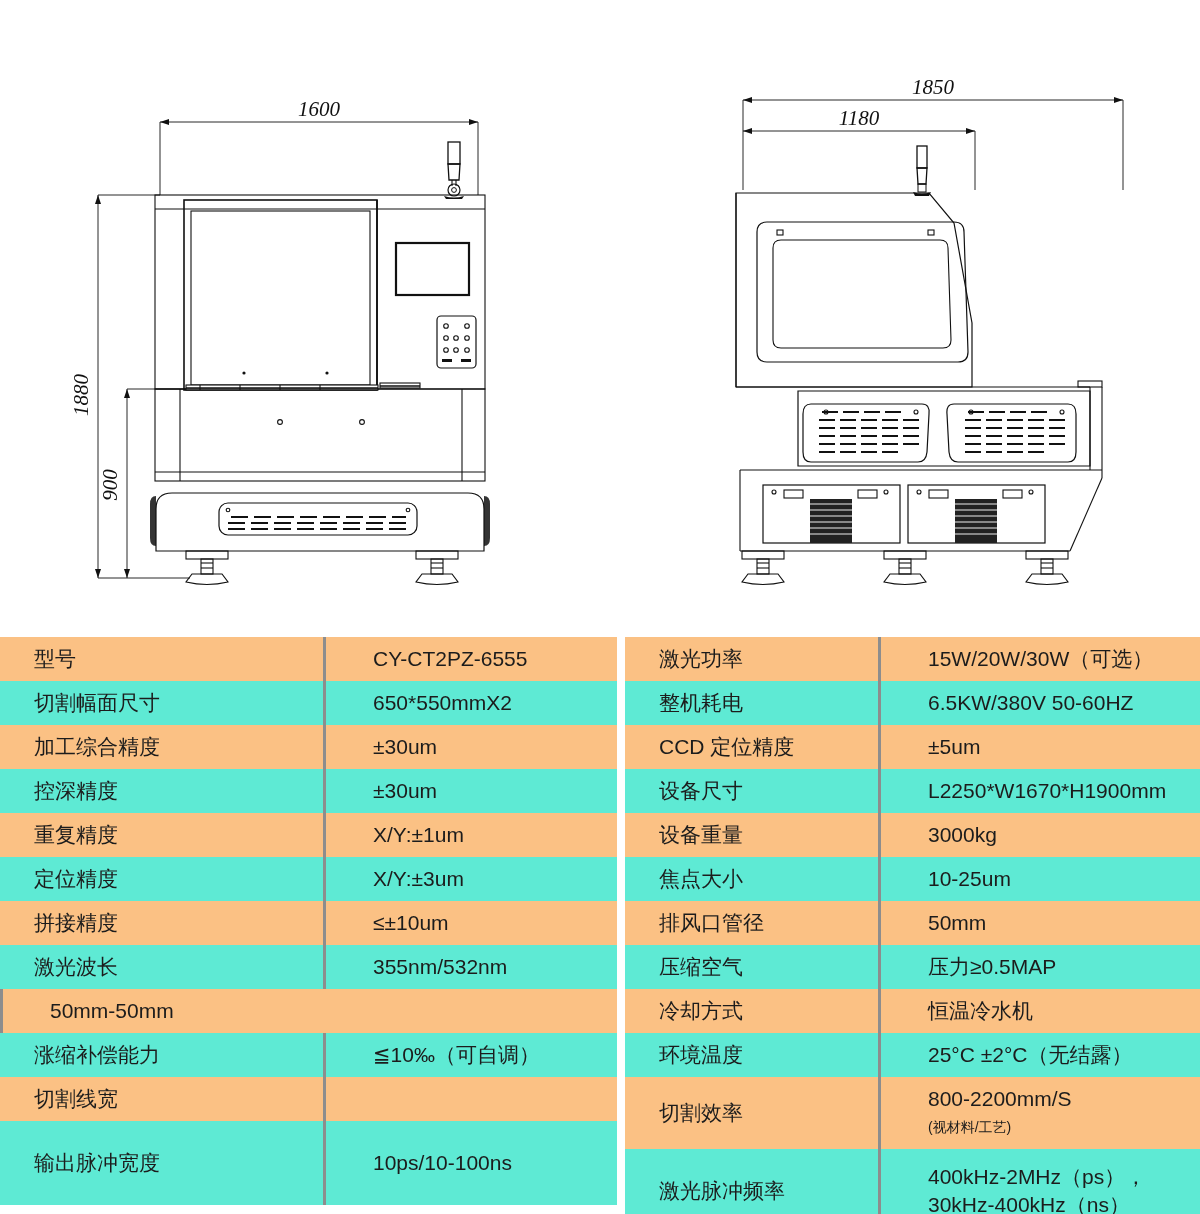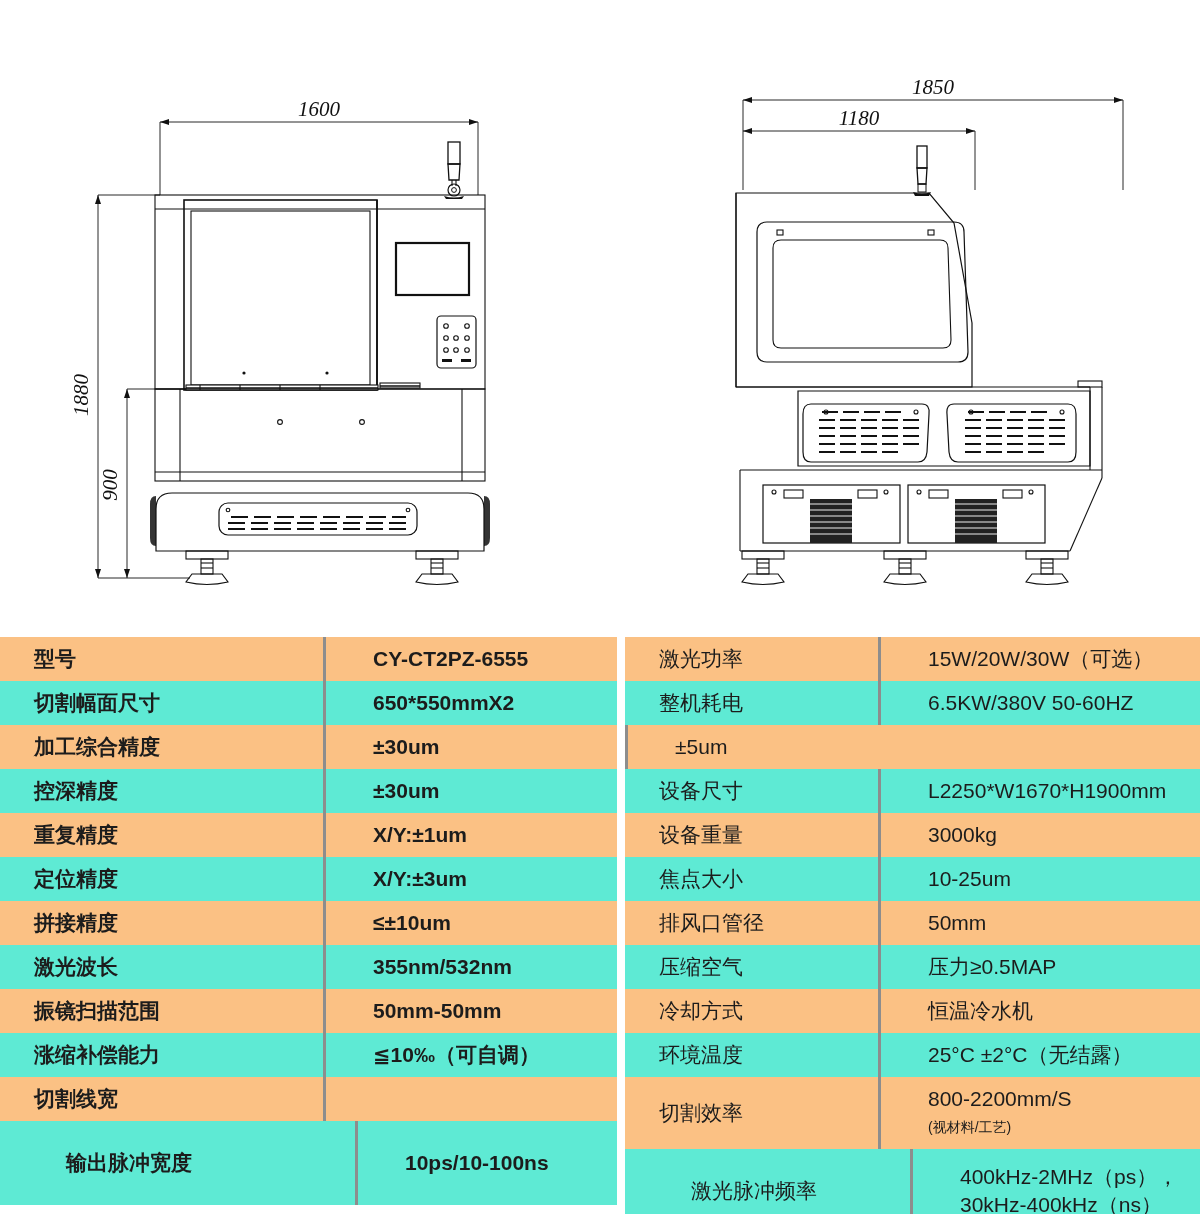--- a/index.html
+++ b/index.html
@@ -46,33 +46,33 @@
     width: 1200px;
     display: flex;
     align-items: flex-start;
     gap: 0;
   }
   .table-half {
     display: flex;
     flex-direction: column;
     position: relative;
   }
-  .table-half.left  { width: 617px; font-weight: bold; }
+  .table-half.left  { width: 617px; }
   .table-gap        { width: 8px; height: 100%; background: #ffffff; flex: 0 0 8px; }
   .table-half.right { width: 575px; }
 
   .spec-row {
     display: flex;
     align-items: stretch;
     min-height: 43px;
     position: relative;
   }
   .spec-row.odd  { background: #fbc184; }
   .spec-row.even { background: #5eead4; }
-  .spec-row.tall { min-height: 84px; padding-left: 32px; }
+  .spec-row.tall { min-height: 84px; }
 
   .cell-label {
     flex: 0 0 auto;
     padding: 8px 10px 8px 34px;
     font-size: 21px;
     line-height: 28px;
     display: flex;
     align-items: center;
     color: #1c1c1c;
     white-space: nowrap;
@@ -456,21 +456,20 @@
       <div class="cell-label">拼接精度</div>
       <div class="col-divider"></div>
       <div class="cell-value">≤±10um</div>
     </div>
     <div class="spec-row even">
       <div class="cell-label">激光波长</div>
       <div class="col-divider"></div>
       <div class="cell-value">355nm/532nm</div>
     </div>
     <div class="spec-row odd">
-      <div class="cell-label">振镜扫描范围</div>
       <div class="col-divider"></div>
       <div class="cell-value">50mm-50mm</div>
     </div>
     <div class="spec-row even">
       <div class="cell-label">涨缩补偿能力</div>
       <div class="col-divider"></div>
       <div class="cell-value">≦10‰（可自调）</div>
     </div>
     <div class="spec-row odd">
       <div class="cell-label">切割线宽</div>
@@ -492,20 +491,21 @@
       <div class="cell-label">激光功率</div>
       <div class="col-divider"></div>
       <div class="cell-value">15W/20W/30W（可选）</div>
     </div>
     <div class="spec-row even">
       <div class="cell-label">整机耗电</div>
       <div class="col-divider"></div>
       <div class="cell-value">6.5KW/380V 50-60HZ</div>
     </div>
     <div class="spec-row odd">
+      <div class="cell-label">CCD 定位精度</div>
       <div class="col-divider"></div>
       <div class="cell-value">±5um</div>
     </div>
     <div class="spec-row even">
       <div class="cell-label">设备尺寸</div>
       <div class="col-divider"></div>
       <div class="cell-value">L2250*W1670*H1900mm</div>
     </div>
     <div class="spec-row odd">
       <div class="cell-label">设备重量</div>

